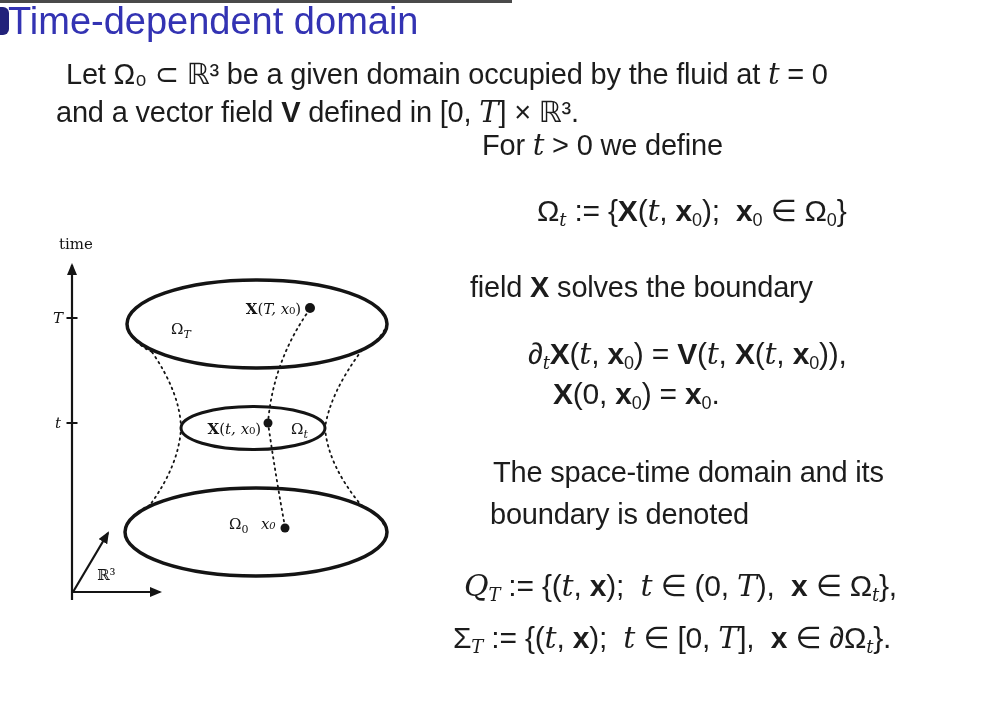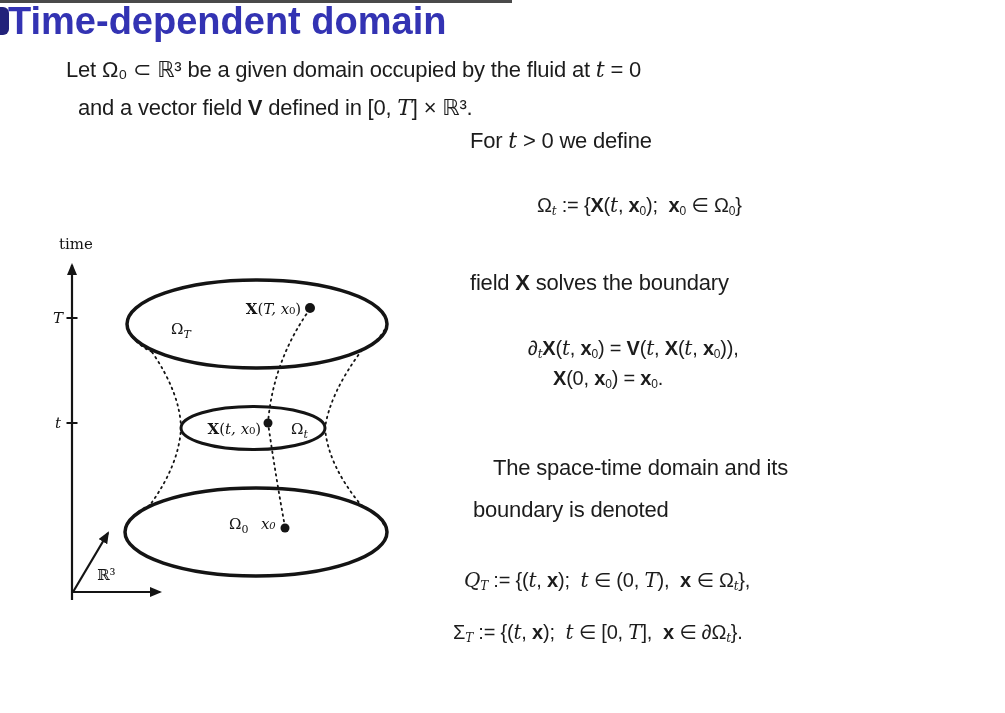--- a/index.html
+++ b/index.html
@@ -1,24 +1,24 @@
 <!DOCTYPE html>
 <html><head>
 <meta charset="utf-8">
 <style>
   html,body{margin:0;padding:0;background:#fff;}
   .slide{position:relative;width:1005px;height:713px;background:#ffffff;overflow:hidden;
          font-family:"Liberation Sans","DejaVu Sans",sans-serif;color:#1c1c1c;}
   .topbar{position:absolute;left:0;top:0;width:512px;height:3px;background:#4a4a4a;}
   .corner{position:absolute;left:0;top:7px;width:9px;height:28px;background:#22227a;
           border-radius:0 6px 6px 0;}
-  .title{position:absolute;left:8px;top:0px;margin:0;font-size:38px;font-weight:700;
+  .title{position:absolute;left:8px;top:0px;margin:0;font-size:38px;font-weight:400;
          letter-spacing:0px;color:#3333b3;white-space:pre;}
-  .tl{position:absolute;white-space:pre;font-size:22px;letter-spacing:-0.2px;line-height:1.2;}
-  .fl{position:absolute;white-space:pre;font-size:20px;letter-spacing:-0.2px;line-height:1.2;}
+  .tl{position:absolute;white-space:pre;font-size:29px;letter-spacing:-0.2px;line-height:1.2;}
+  .fl{position:absolute;white-space:pre;font-size:30px;letter-spacing:-0.2px;line-height:1.2;}
   .it{font-family:"DejaVu Serif",serif;font-style:italic;}
   .bf{font-weight:700;}
   .sub{font-size:0.60em;vertical-align:-0.25em;}
   .diagram{position:absolute;left:30px;top:233px;width:400px;height:390px;}
   .sl{font-family:"DejaVu Serif",serif;font-size:15px;fill:#141414;}
   .svgit{font-style:italic;}
   .svgbf{font-weight:bold;}
   .ssub{font-size:11px;}
   .ink{stroke:#141414;fill:none;}
   .dot{fill:#141414;stroke:none;}
@@ -29,34 +29,34 @@
 
 <div class="slide">
 
   <div class="topbar"></div>
   <div class="corner"></div>
 
   <h1 class="title">Time-dependent domain</h1>
 
   <div class="tl" style="left:66px;top:57px"><span>Let Ω₀ ⊂ ℝ³ be a given domain occupied by the fluid at </span><span class="it">t</span><span> = 0</span></div>
 
-  <div class="tl" style="left:78px;top:95px"><span>and a vector field </span><span class="bf">V</span><span> defined in [0, </span><span class="it">T</span><span>] × ℝ³.</span></div>
+  <div class="tl" style="left:56px;top:95px"><span>and a vector field </span><span class="bf">V</span><span> defined in [0, </span><span class="it">T</span><span>] × ℝ³.</span></div>
 
-  <div class="tl" style="left:470px;top:128px"><span>For </span><span class="it">t</span><span> &gt; 0 we define</span></div>
+  <div class="tl" style="left:482px;top:128px"><span>For </span><span class="it">t</span><span> &gt; 0 we define</span></div>
 
   <div class="fl" style="left:537px;top:193px"><span>Ω</span><span class="sub it">t</span><span> := {</span><span class="bf">X</span><span>(</span><span class="it">t</span><span>, </span><span class="bf">x</span><span class="sub">0</span><span>);  </span><span class="bf">x</span><span class="sub">0</span><span> ∈ Ω</span><span class="sub">0</span><span>}</span></div>
 
   <div class="tl" style="left:470px;top:270px"><span>field </span><span class="bf">X</span><span> solves the boundary</span></div>
 
   <div class="fl" style="left:528px;top:336px"><span>∂</span><span class="sub it">t</span><span class="bf">X</span><span>(</span><span class="it">t</span><span>, </span><span class="bf">x</span><span class="sub">0</span><span>) = </span><span class="bf">V</span><span>(</span><span class="it">t</span><span>, </span><span class="bf">X</span><span>(</span><span class="it">t</span><span>, </span><span class="bf">x</span><span class="sub">0</span><span>)),</span></div>
 
-  <div class="fl" style="left:553px;top:366px"><span class="bf">X</span><span>(0, </span><span class="bf">x</span><span class="sub">0</span><span>) = </span><span class="bf">x</span><span class="sub">0</span><span>.</span></div>
+  <div class="fl" style="left:553px;top:376px"><span class="bf">X</span><span>(0, </span><span class="bf">x</span><span class="sub">0</span><span>) = </span><span class="bf">x</span><span class="sub">0</span><span>.</span></div>
 
   <div class="tl" style="left:493px;top:455px">The space-time domain and its</div>
-  <div class="tl" style="left:473px;top:497px">boundary is denoted</div>
+  <div class="tl" style="left:490px;top:497px">boundary is denoted</div>
 
   <div class="fl" style="left:464px;top:568px"><span class="it">Q</span><span class="sub it">T</span><span> := {(</span><span class="it">t</span><span>, </span><span class="bf">x</span><span>);  </span><span class="it">t</span><span> ∈ (0, </span><span class="it">T</span><span>),  </span><span class="bf">x</span><span> ∈ Ω</span><span class="sub it">t</span><span>},</span></div>
 
   <div class="fl" style="left:453px;top:620px"><span>Σ</span><span class="sub it">T</span><span> := {(</span><span class="it">t</span><span>, </span><span class="bf">x</span><span>);  </span><span class="it">t</span><span> ∈ [0, </span><span class="it">T</span><span>],  </span><span class="bf">x</span><span> ∈ ∂Ω</span><span class="sub it">t</span><span>}.</span></div>
 
   <svg class="diagram" viewBox="0 0 400 390">
     <defs>
       <marker id="ah" markerUnits="userSpaceOnUse" markerWidth="14" markerHeight="12" refX="10" refY="5" orient="auto">
         <path d="M0,0 L12,5 L0,10 z" fill="#141414"></path>
       </marker>

